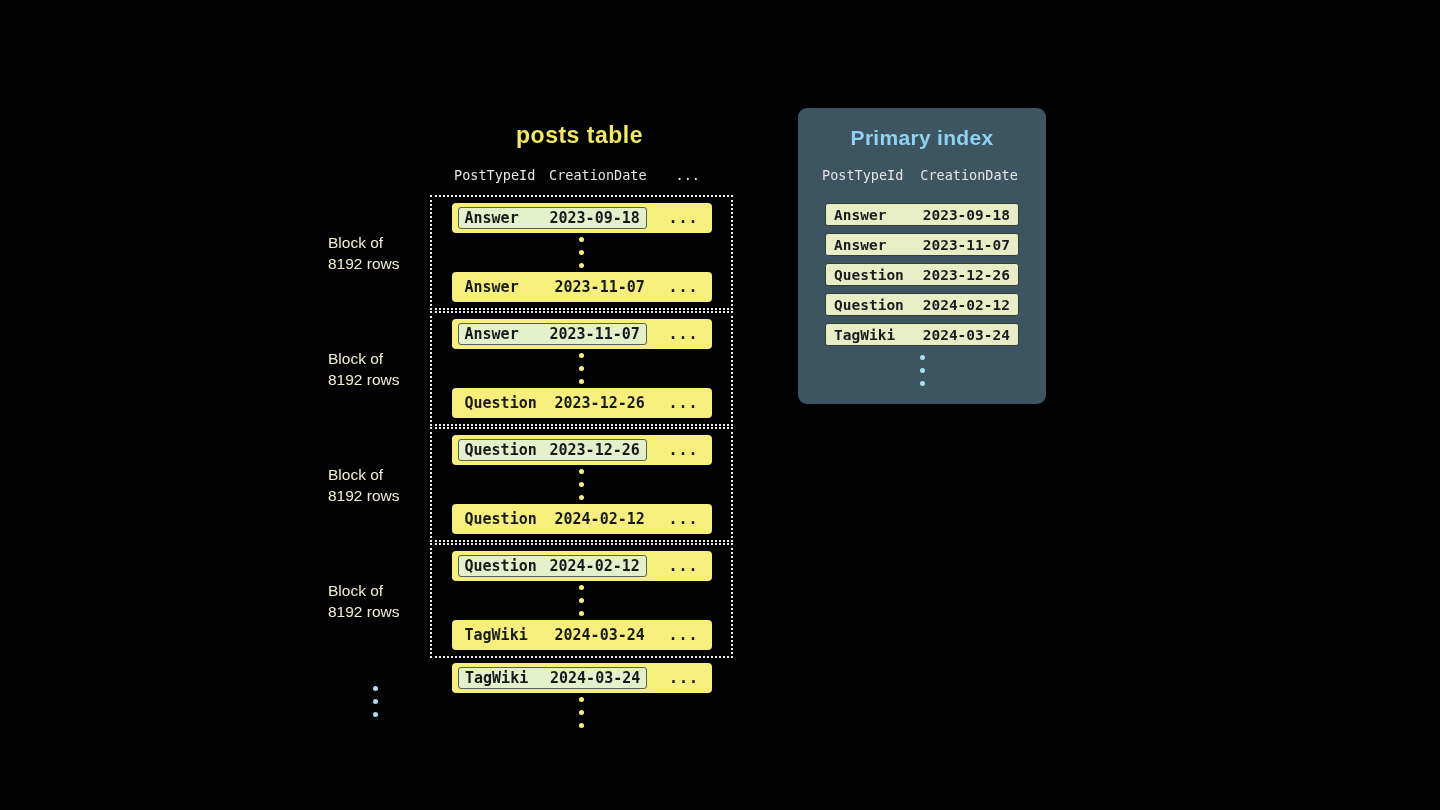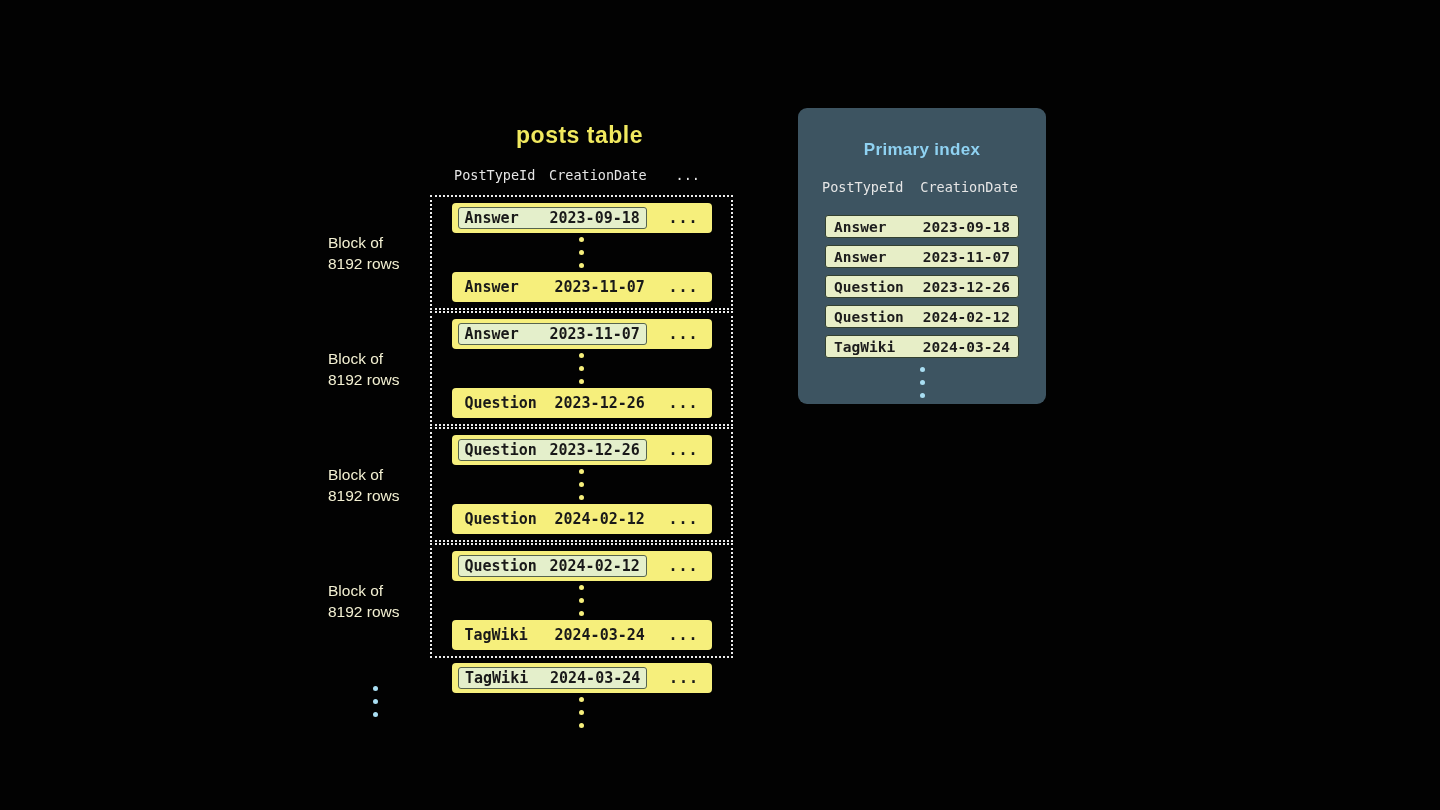--- a/index.html
+++ b/index.html
@@ -68,21 +68,21 @@
   .table-bottom-dots { position:absolute; left:430px; top:697px; width:303px;
     display:flex; justify-content:center; }
   .left-dots { position:absolute; left:373px; top:686px; }
 
   
   .pindex {
     position:absolute; left:798px; top:108px; width:248px; height:296px;
     background:var(--index-panel-bg,#3d5461); border-radius:9px;
   }
   .pi-title {
-    margin-top:28px; text-align:center; font-size:17px; font-weight:700;
+    margin-top:16px; text-align:center; font-size:21px; font-weight:700;
     color:var(--title-blue,#8fd2f2); line-height:28px; letter-spacing:0.3px;
   }
   .pi-headers {
     display:flex; gap:17px; margin:14px 0 0 24px;
     font-family:"DejaVu Sans Mono", monospace; font-size:13.5px;
     color:var(--header-text,#e6e6e6); line-height:18px;
   }
   .pi-rows { margin-top:19px; }
   .pi-row {
     width:194px; height:23px; margin:0 auto 7px;

